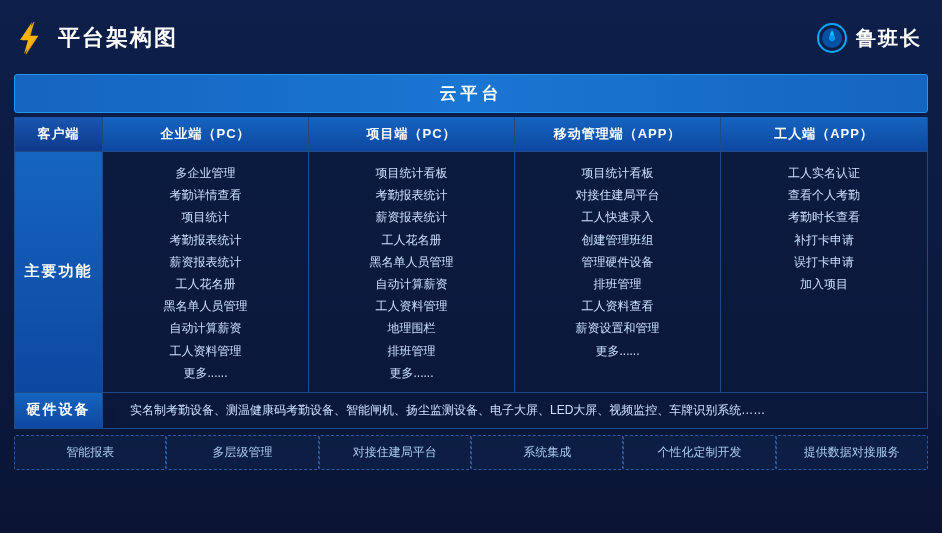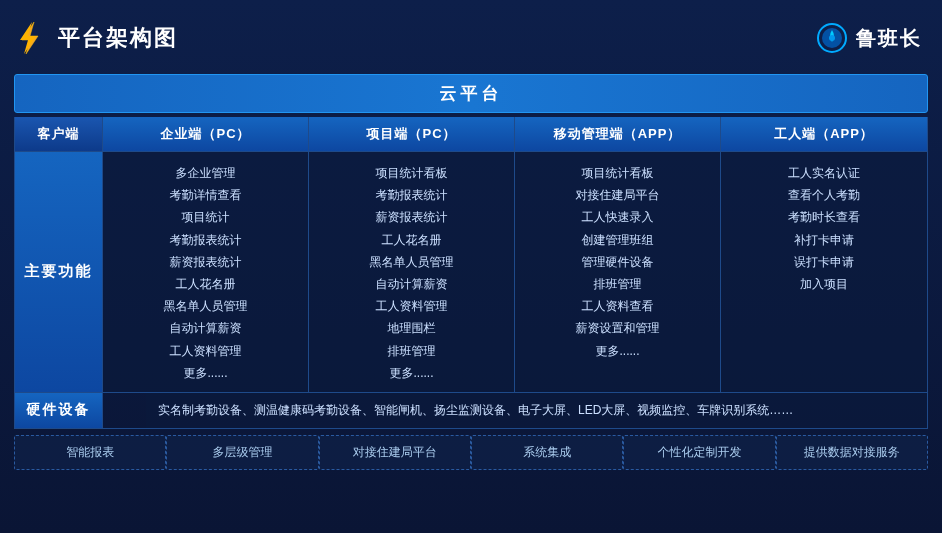--- a/index.html
+++ b/index.html
@@ -152,21 +152,20 @@
       letter-spacing: 2px;
       padding: 8px 4px;
     }
     .hardware-content {
       background: rgba(10, 25, 60, 0.5);
       padding: 9px 12px;
       font-size: 12px;
       color: #cce0ff;
       display: flex;
       align-items: center;
-      margin-left: 28px;
     }
 
     
     .bottom-row {
       display: grid;
       grid-template-columns: repeat(6, 1fr);
       margin-top: 6px;
     }
     .bottom-item {
       border: 1px dashed #2a5aa0;

